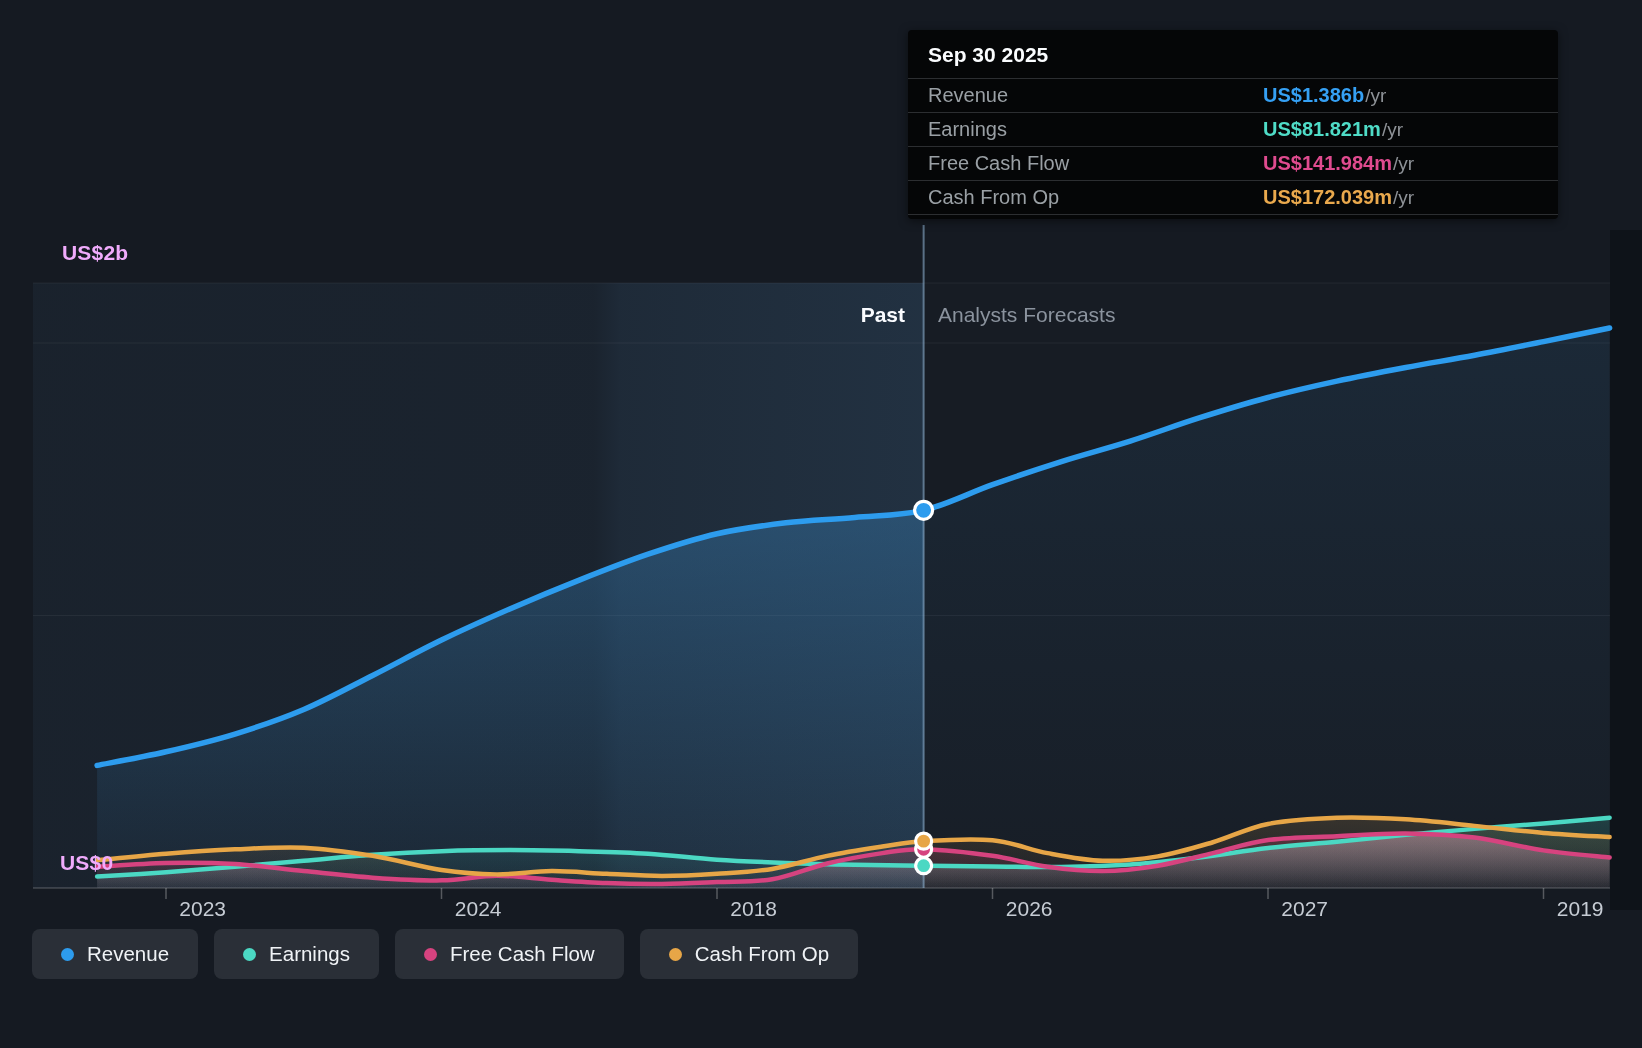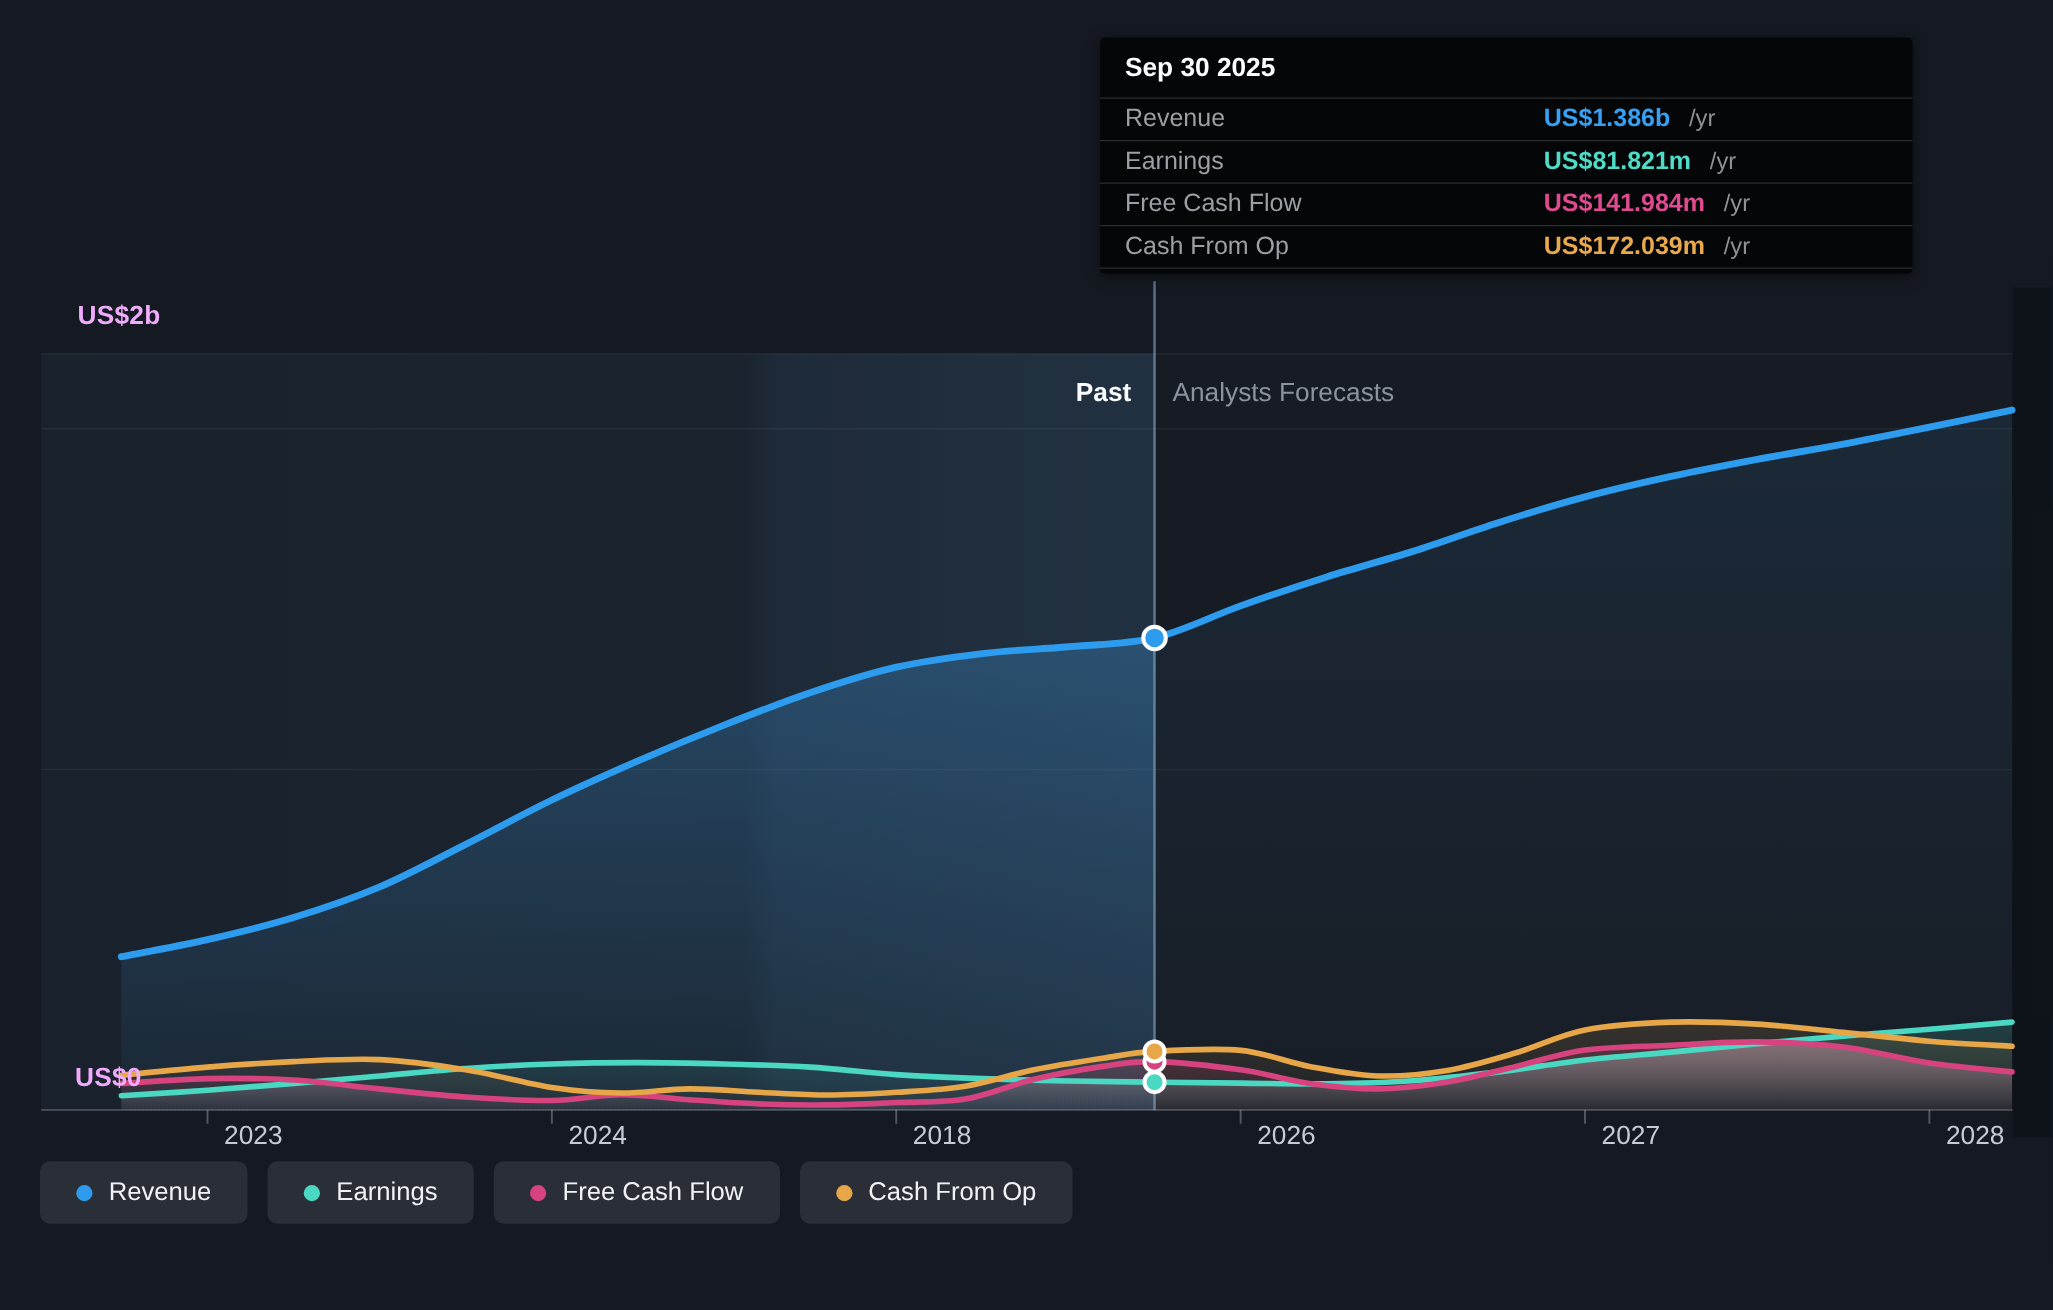--- a/index.html
+++ b/index.html
@@ -8,28 +8,28 @@
   #chart-svg{position:absolute;left:0;top:0;}
 
   .ylab{position:absolute;color:#f0abfc;font-size:21px;font-weight:700;letter-spacing:.2px;margin-left:16px;}
   .band-label{position:absolute;top:300px;font-size:21px;height:30px;line-height:30px;}
   #past-label{left:700px;width:205px;text-align:right;color:#fafcff;font-weight:700;}
   #forecast-label{left:938px;color:#8b939e;font-weight:500;}
 
   .xlab{position:absolute;top:897px;width:120px;text-align:right;color:#c6ccd4;font-size:21px;}
 
   
-  #tooltip{position:absolute;left:880px;top:30px;width:650px;background:#050607;border-radius:4px;
+  #tooltip{position:absolute;left:908px;top:30px;width:650px;background:#050607;border-radius:4px;
            box-shadow:0 2px 10px rgba(0,0,0,.5);padding:0 0 4px 0;}
   #tooltip .tt-title{padding:13px 20px 11px 20px;color:#fbfdff;font-size:21px;font-weight:700;}
   .tt-row{display:flex;align-items:center;height:33px;margin:0 0px;border-top:1px solid #2c2e31;padding:0 20px;}
   .tt-row:last-child{border-bottom:1px solid #2c2e31;}
   .tt-label{width:335px;color:#9aa0a5;font-size:20px;}
   .tt-val{font-size:20px;font-weight:700;}
-  .tt-suffix{color:#8e9297;font-size:19px;font-weight:400;margin-left:15px;}
+  .tt-suffix{color:#8e9297;font-size:19px;font-weight:400;margin-left:1px;}
 
   
   #legend{position:absolute;left:32px;top:929px;display:flex;gap:16px;}
   .pill{display:flex;align-items:center;gap:13px;height:50px;padding:0 29px;background:#2a2f37;
         border-radius:8px;cursor:pointer;}
   .pill .dot{width:13px;height:13px;border-radius:50%;flex:none;}
   .pill .plabel{color:#f0f3f6;font-size:20.5px;font-weight:500;white-space:nowrap;}
 </style>
 </head>
 <body>
@@ -103,21 +103,21 @@
 
   <div id="past-label" class="band-label">Past</div>
   <div id="forecast-label" class="band-label">Analysts Forecasts</div>
 
   <div id="xaxis">
       <div class="xlab" style="left: 106px;">2023</div>
       <div class="xlab" style="left: 381.5px;">2024</div>
       <div class="xlab" style="left: 657px;">2018</div>
       <div class="xlab" style="left: 932.5px;">2026</div>
       <div class="xlab" style="left: 1208px;">2027</div>
-      <div class="xlab" style="left: 1483.5px;">2028</div>
+      <div class="xlab" style="left: 1483.5px;">2019</div>
     </div>
 
   <div id="tooltip">
     <div class="tt-title">Sep 30 2025</div>
     <div id="tt-rows">
         <div class="tt-row">
           <span class="tt-label">Revenue</span>
           <span class="tt-val" style="color: rgb(53, 160, 244);">US$1.386b</span>
           <span class="tt-suffix">/yr</span>
         </div>

